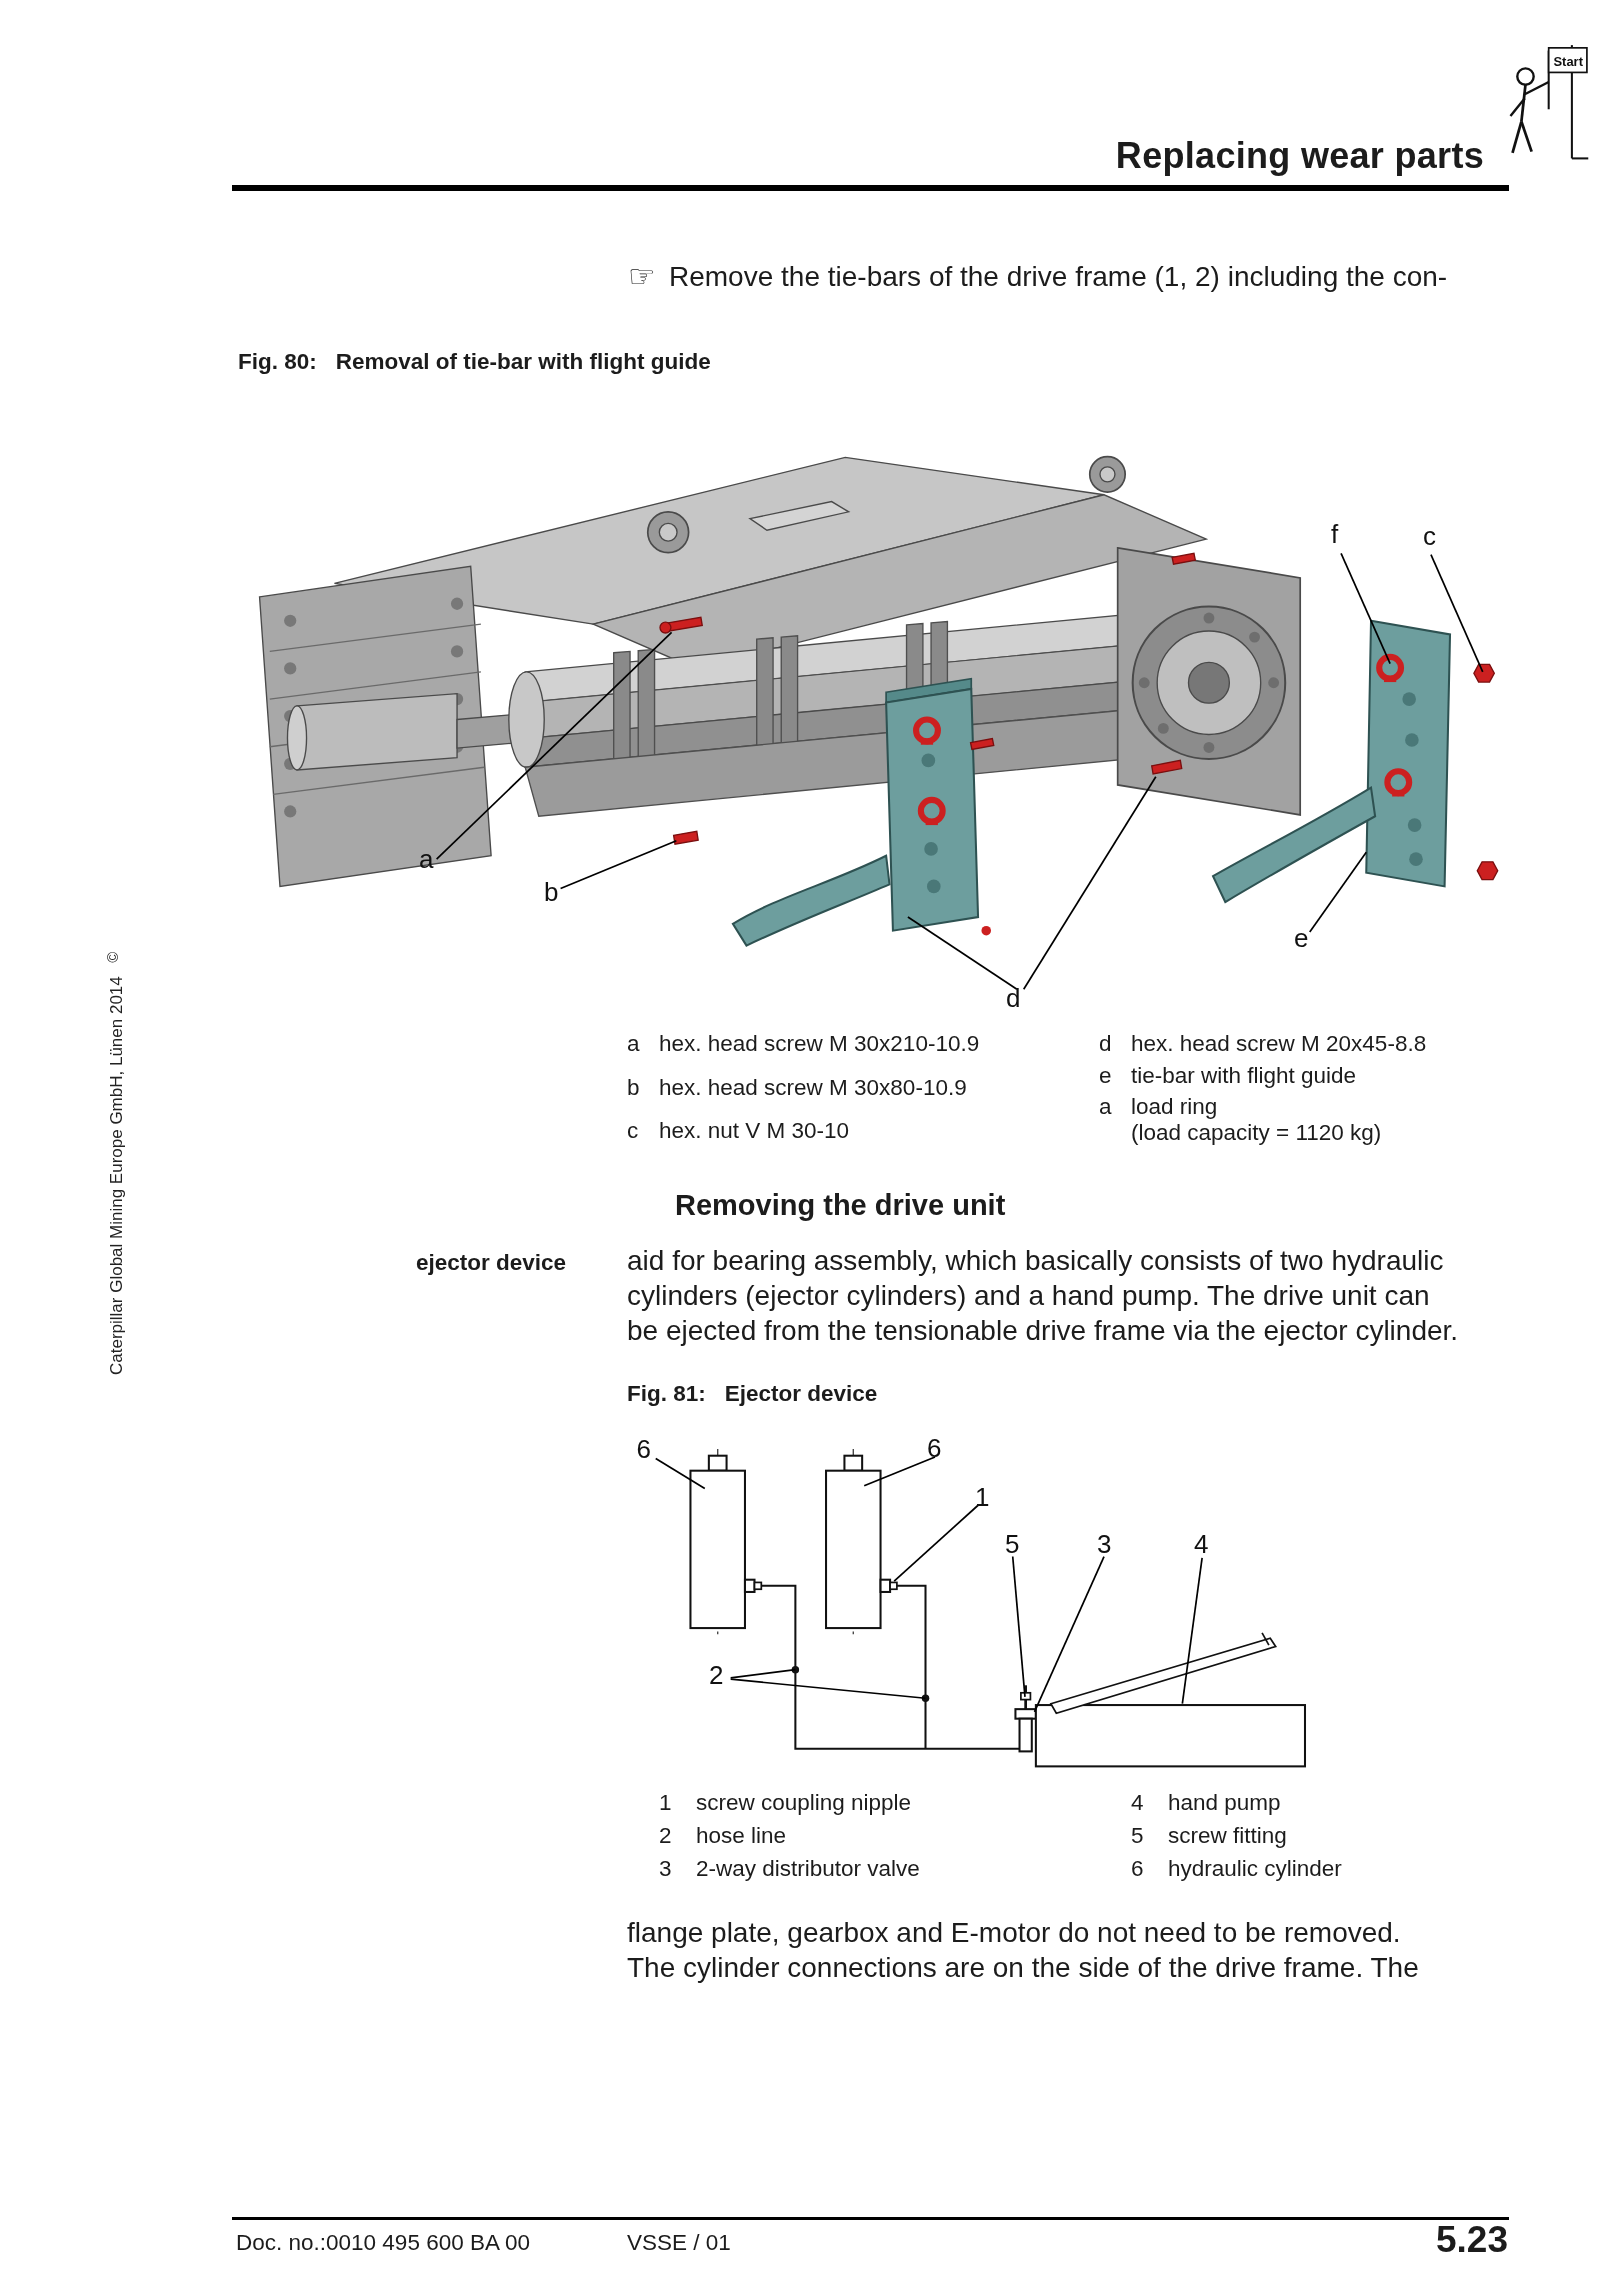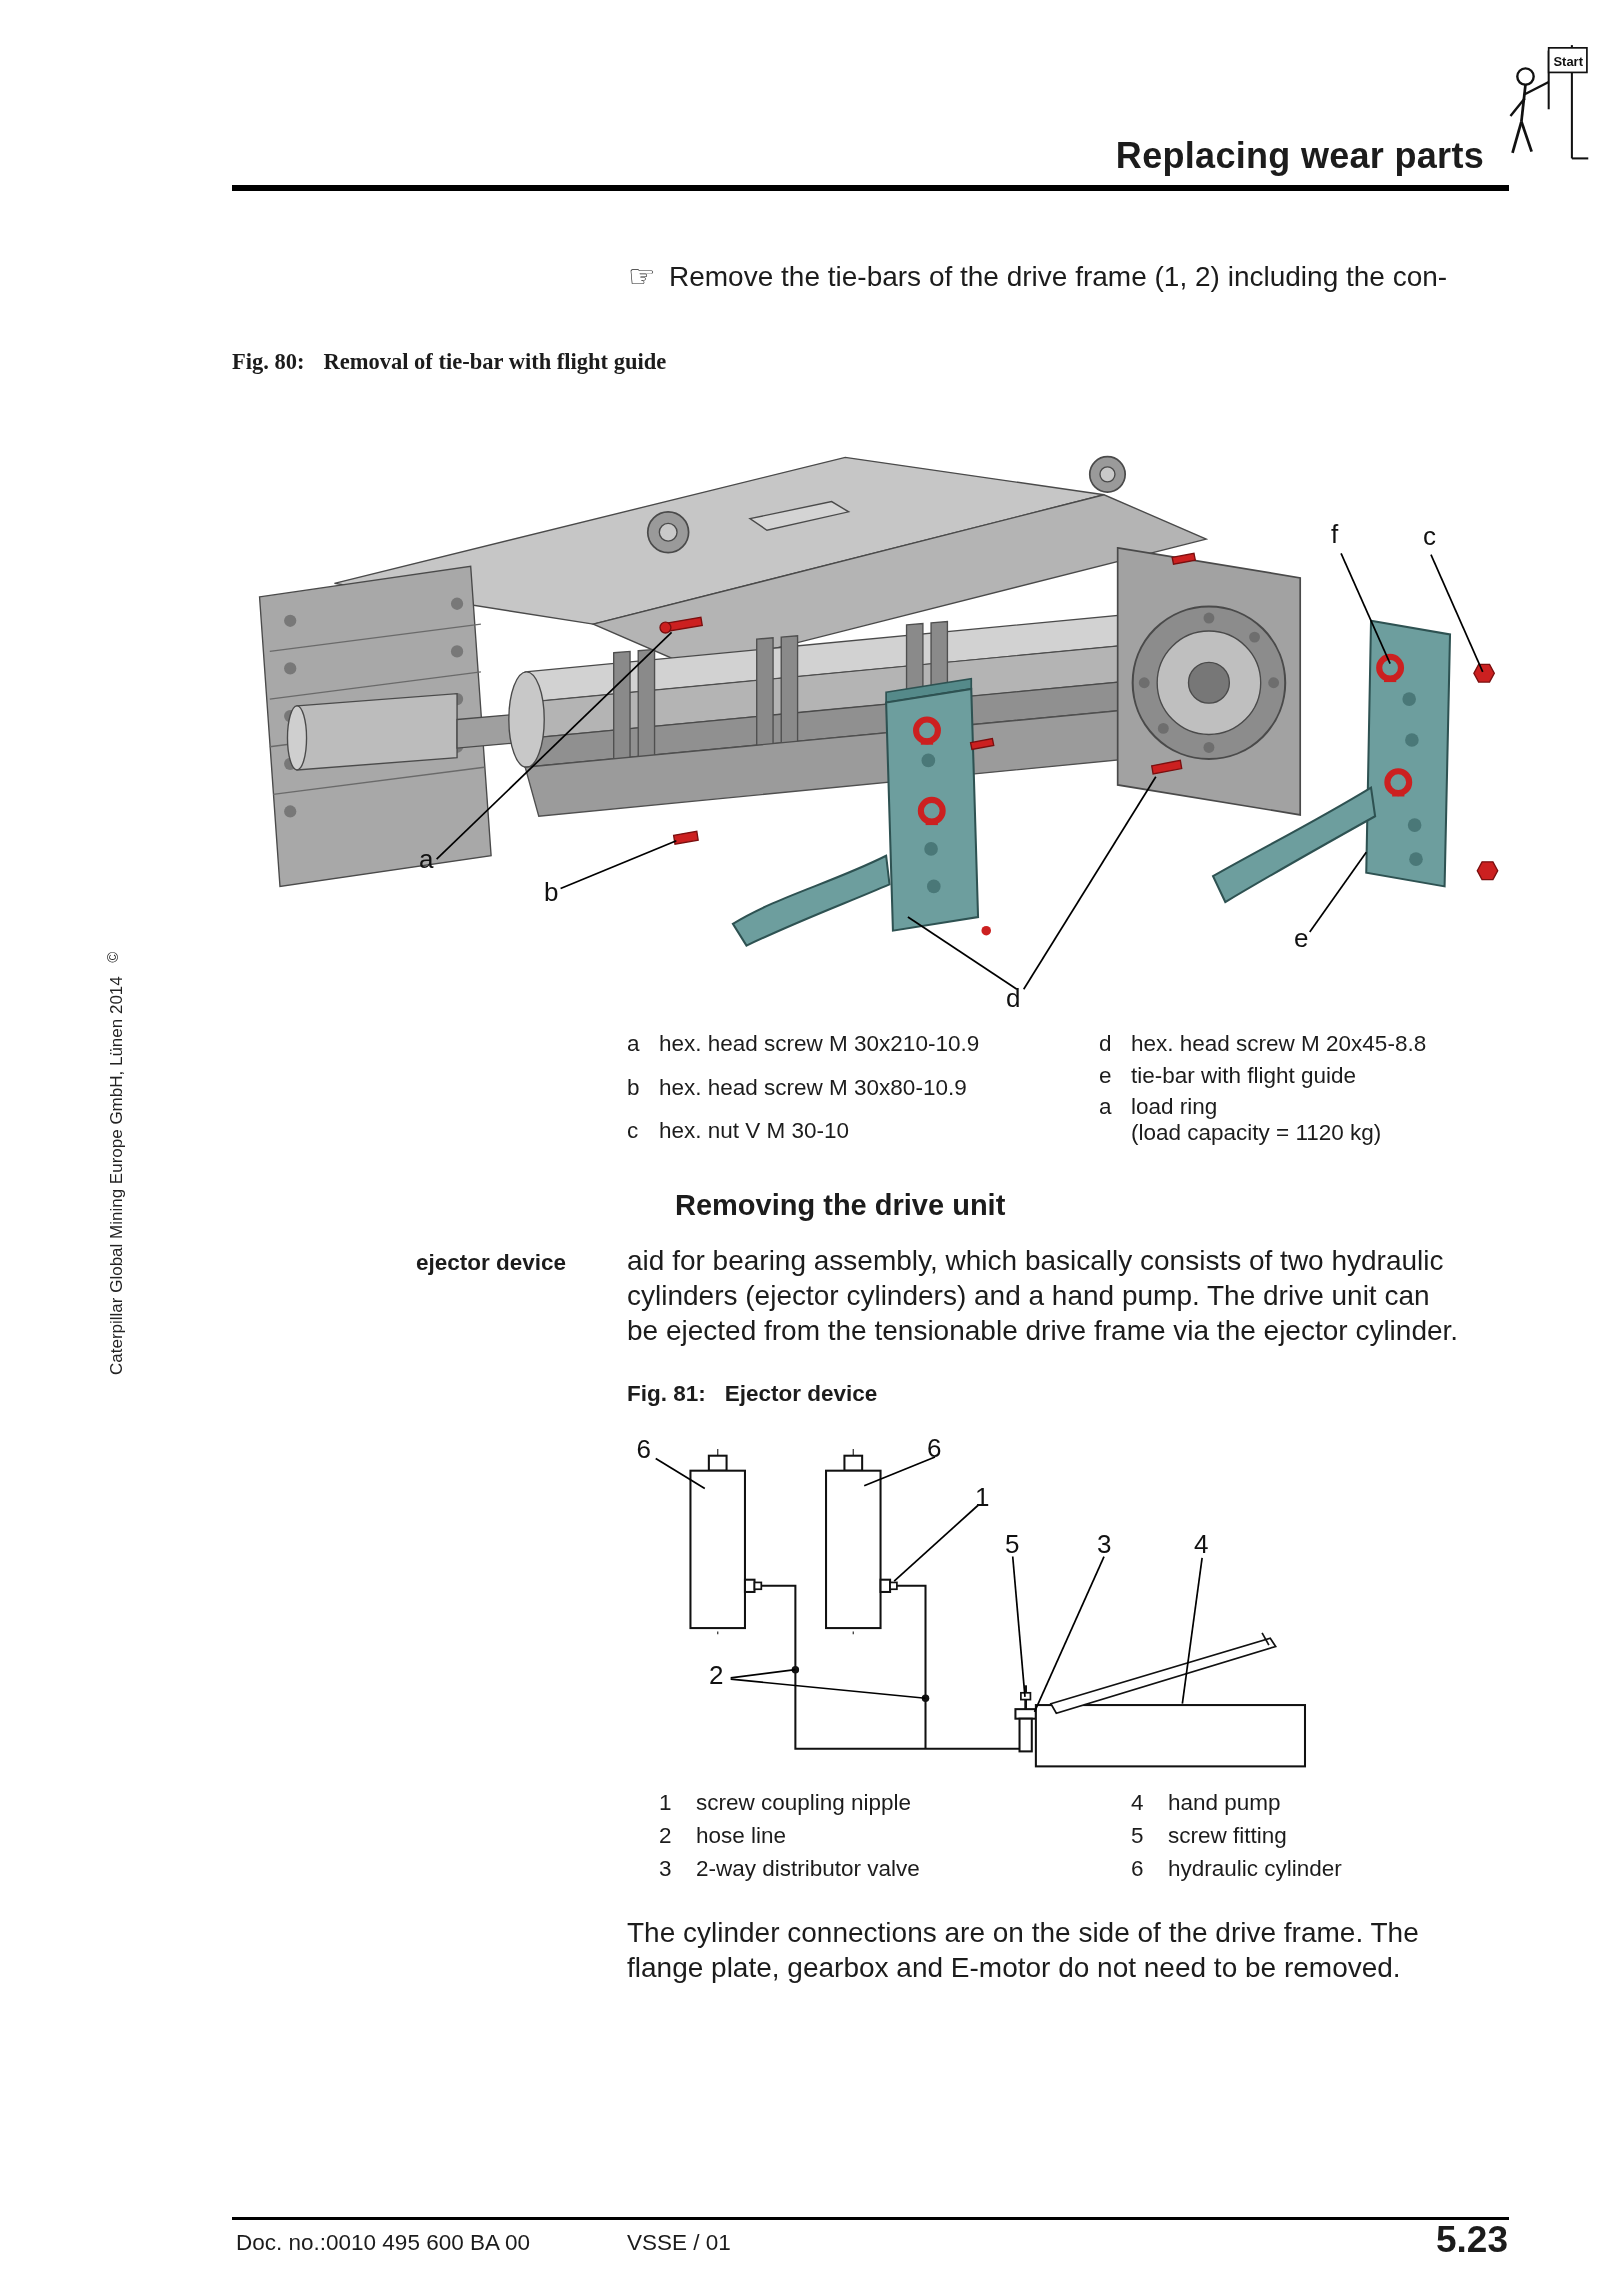--- a/index.html
+++ b/index.html
@@ -57,21 +57,21 @@
 
   <div class="abs rule" style="top:185px; left:232px; width:1277px; height:6.1px;"></div>
 
   <div class="abs instr body-txt" style="left:628px; top:259px; width:900px;">
     <span class="instr-sym">☞</span>
     <div>
       <div>Remove the tie-bars of the drive frame (1, 2) including the con-</div>
     </div>
   </div>
 
-  <div class="abs cap" style="left:232px; top:349px;font-family:Liberation Serif, serif;">
+  <div class="abs cap" style="left:238px; top:349px;">
     <span>Fig. 80:</span><span class="cap-title">Removal of tie-bar with flight guide</span>
   </div>
 
   <div class="fig-wrap" style="left:232px; top:379px; width:1281px; height:647px;">
     <svg width="1281" height="647" viewBox="0 0 1880 950">
 
       <polygon points="150,300 900,115 1280,170 530,360" fill="#c6c6c6" stroke="#4a4a4a" stroke-width="2"></polygon>
       <polygon points="530,360 1280,170 1430,235 680,425" fill="#b4b4b4" stroke="#4a4a4a" stroke-width="2"></polygon>
       <polygon points="760,205 880,180 905,195 785,222" fill="#d4d4d4" stroke="#4a4a4a" stroke-width="2"></polygon>
 
@@ -292,22 +292,22 @@
       <span class="lk w54">5</span>
       <span>screw fitting</span>
     </div>
     <div class="row">
       <span class="lk w54">6</span>
       <span>hydraulic cylinder</span>
     </div>
   </div>
 
   <div class="abs body-txt" style="left:627px; top:1915px; width:900px;">
+    <div>flange plate, gearbox and E-motor do not need to be removed.</div>
     <div>The cylinder connections are on the side of the drive frame. The</div>
-    <div>flange plate, gearbox and E-motor do not need to be removed.</div>
   </div>
 
   <div class="abs rule" style="top:2217px; left:232px; width:1277px; height:2.7px;"></div>
   <div class="abs footer-txt" style="left:236px; top:2230px;">Doc. no.:0010 495 600 BA 00</div>
   <div class="abs footer-txt" style="left:627px; top:2230px;">VSSE / 01</div>
   <div class="abs page-num" style="right:114px; top:2219px;">5.23</div>
 
   <div class="abs sidebar" style="left:104px; top:1375px;">
     <span>Caterpillar Global Mining Europe GmbH, Lünen 2014</span><span class="mark">©</span>
   </div>

